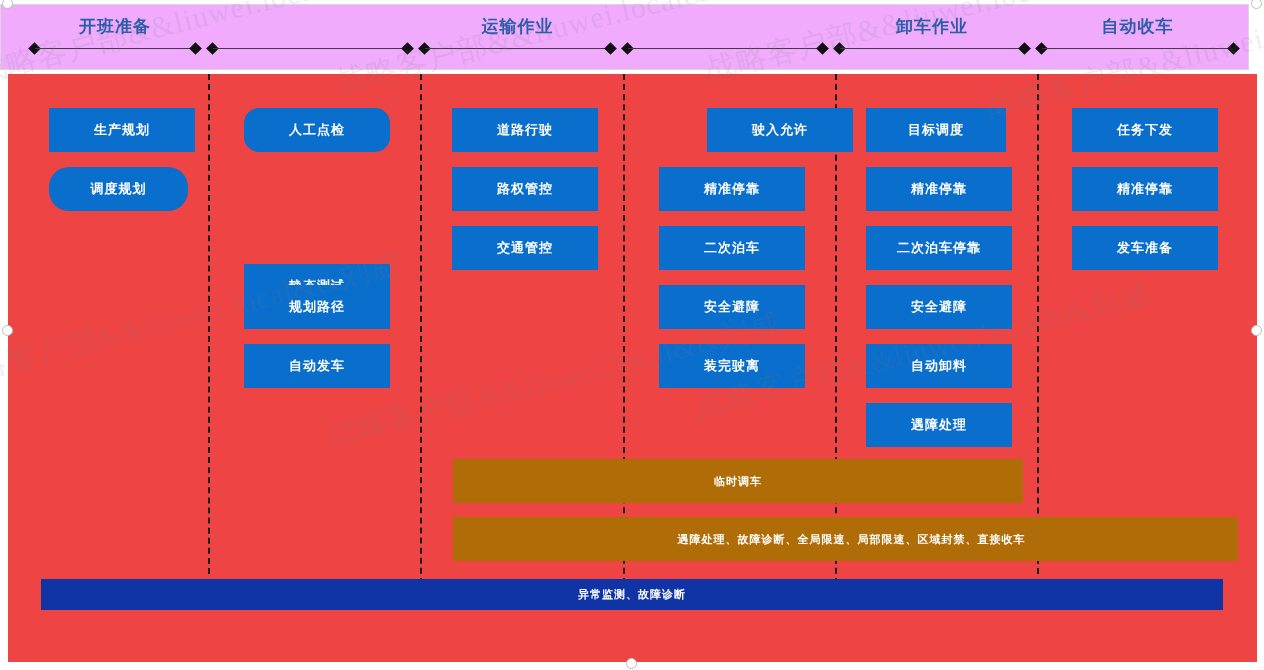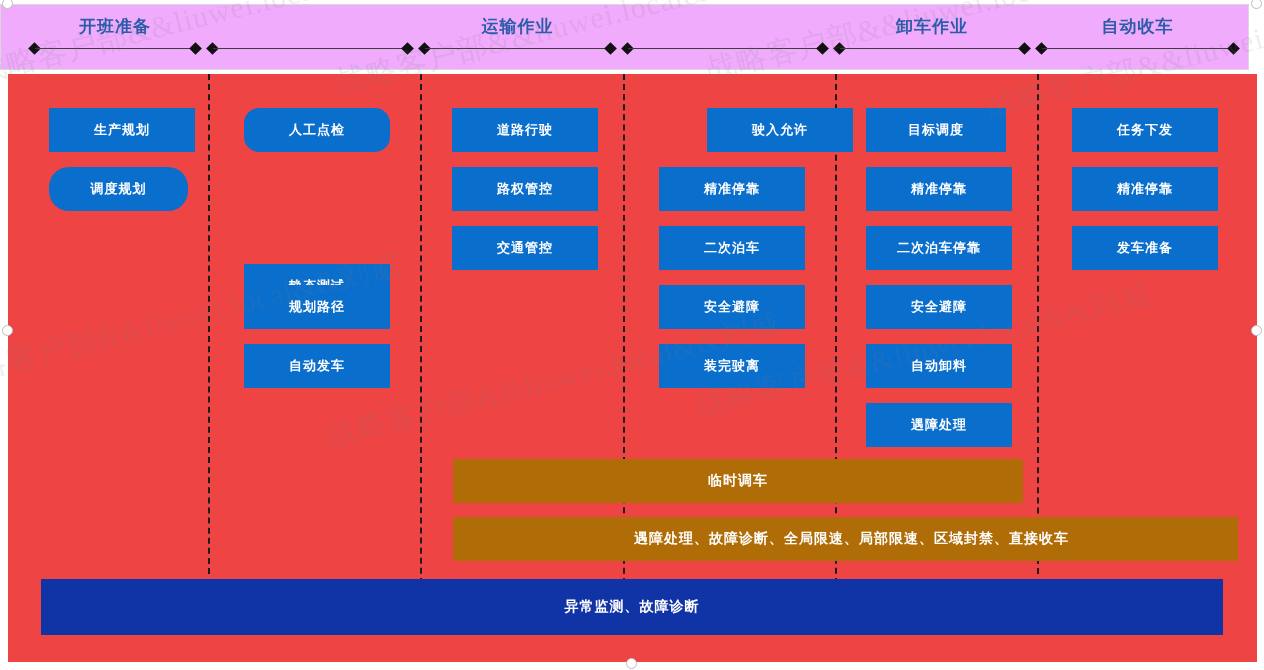--- a/index.html
+++ b/index.html
@@ -114,21 +114,21 @@
     letter-spacing: 1px;
     white-space: nowrap;
     z-index: 12;
   }
   .band {
     position: absolute;
     display: flex;
     align-items: center;
     justify-content: center;
     color: #ffffff;
-    font-size: 14px;
+    font-size: 11px;
     font-weight: bold;
     letter-spacing: 1px;
     white-space: nowrap;
     z-index: 14;
   }
   .band.orange { background: #b06c06; }
   .band.navy   { background: #1034a6; }
 </style>
 </head>
 <body>
@@ -226,16 +226,16 @@
       <div class="box" style="left: 858px; top: 93px; width: 146px; height: 44px;">精准停靠</div>
       <div class="box" style="left: 858px; top: 152px; width: 146px; height: 44px;">二次泊车停靠</div>
       <div class="box" style="left: 858px; top: 211px; width: 146px; height: 44px;">安全避障</div>
       <div class="box" style="left: 858px; top: 270px; width: 146px; height: 44px;">自动卸料</div>
       <div class="box" style="left: 858px; top: 329px; width: 146px; height: 44px;">遇障处理</div>
       <div class="box" style="left: 1064px; top: 34px; width: 146px; height: 44px;">任务下发</div>
       <div class="box" style="left: 1064px; top: 93px; width: 146px; height: 44px;">精准停靠</div>
       <div class="box" style="left: 1064px; top: 152px; width: 146px; height: 44px;">发车准备</div>
       <div class="band orange" style="left: 445px; top: 385px; width: 570px; height: 44px;">临时调车</div>
       <div class="band orange" style="left: 445px; top: 443px; width: 785px; height: 44px; padding-left: 12px;">遇障处理、故障诊断、全局限速、局部限速、区域封禁、直接收车</div>
-      <div class="band navy" style="left: 33px; top: 505px; width: 1182px; height: 56px;">异常监测、故障诊断</div>
+      <div class="band navy" style="left: 33px; top: 505px; width: 1182px; height: 31px;">异常监测、故障诊断</div>
     </div>
 
 </div>
 
 </body></html>

